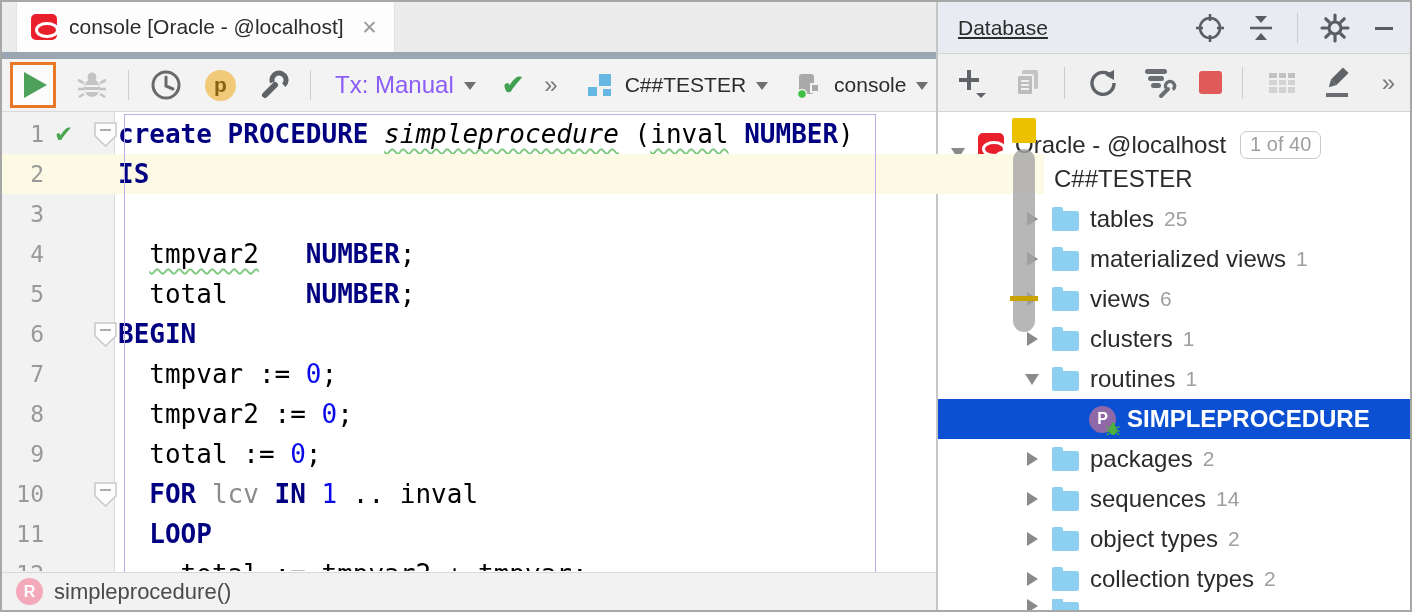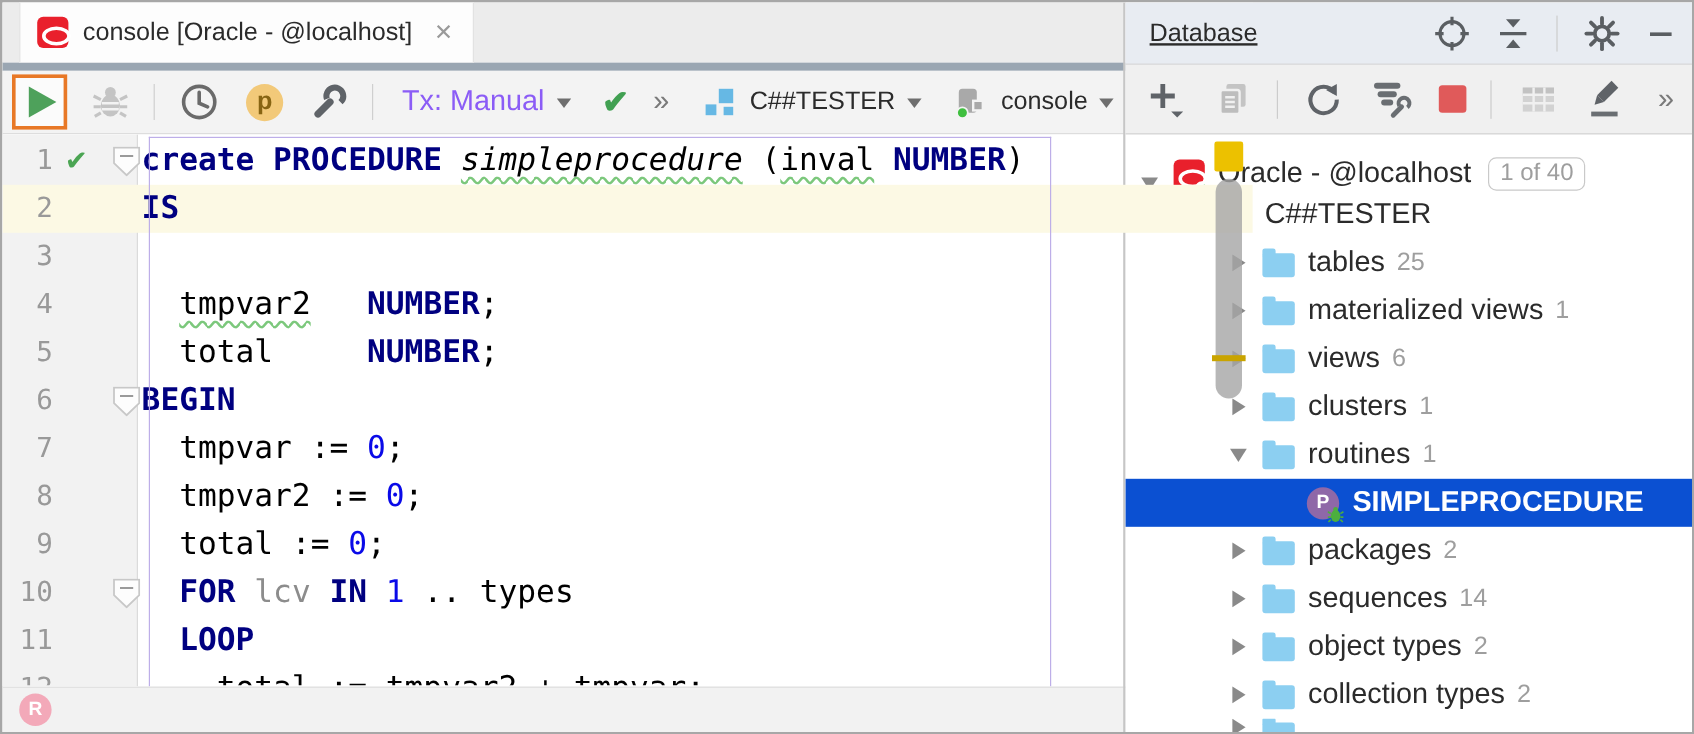--- a/index.html
+++ b/index.html
@@ -240,39 +240,40 @@
           <div class="code-row">
             <span class="ln">9</span>
             <span class="code"><span class="tk-txt">  total := </span><span class="tk-num">0</span><span class="tk-txt">;</span></span>
           </div>
           <div class="code-row">
             <span class="ln">10</span>
             <span class="foldpin"><svg width="23" height="25" viewBox="0 0 23 25">
                 <polygon points="1,1 22,1 22,14 11.5,24 1,14" fill="#FDFDFD" stroke="#C8C8C8" stroke-width="1.5"></polygon>
                 <line x1="6" y1="8" x2="17" y2="8" stroke="#9A9A9A" stroke-width="1.6"></line>
               </svg></span>
-            <span class="code"><span class="tk-txt">  </span><span class="tk-kw">FOR</span><span class="tk-txt"> </span><span class="tk-gray">lcv</span><span class="tk-txt"> </span><span class="tk-kw">IN</span><span class="tk-txt"> </span><span class="tk-num">1</span><span class="tk-txt"> .. types</span></span>
+            <span class="code"><span class="tk-txt">  </span><span class="tk-kw">FOR</span><span class="tk-txt"> </span><span class="tk-gray">lcv</span><span class="tk-txt"> </span><span class="tk-kw">IN</span><span class="tk-txt"> </span><span class="tk-num">1</span><span class="tk-txt"> .. inval</span></span>
           </div>
           <div class="code-row">
             <span class="ln">11</span>
             <span class="code"><span class="tk-txt">  </span><span class="tk-kw">LOOP</span></span>
           </div>
           <div class="code-row partial">
             <span class="ln">12</span>
             <span class="code"><span class="tk-txt">    total := tmpvar2 + tmpvar;</span></span>
           </div>
         </div>
       <div class="frag-border"></div>
       <div class="warn-square"></div>
       <div class="scroll-thumb"></div>
       <div class="warn-stripe"></div>
     </div>
 
     <div class="ebottom">
       <span class="r-badge">R</span>
+      <span class="ebottom-label">simpleprocedure()</span>
     </div>
   </div>
 
   <div class="v-divider"></div>
 
   <div class="right-pane">
 
     <div class="db-header">
       <span class="db-title">Database</span>
       <span class="hd-ic">

